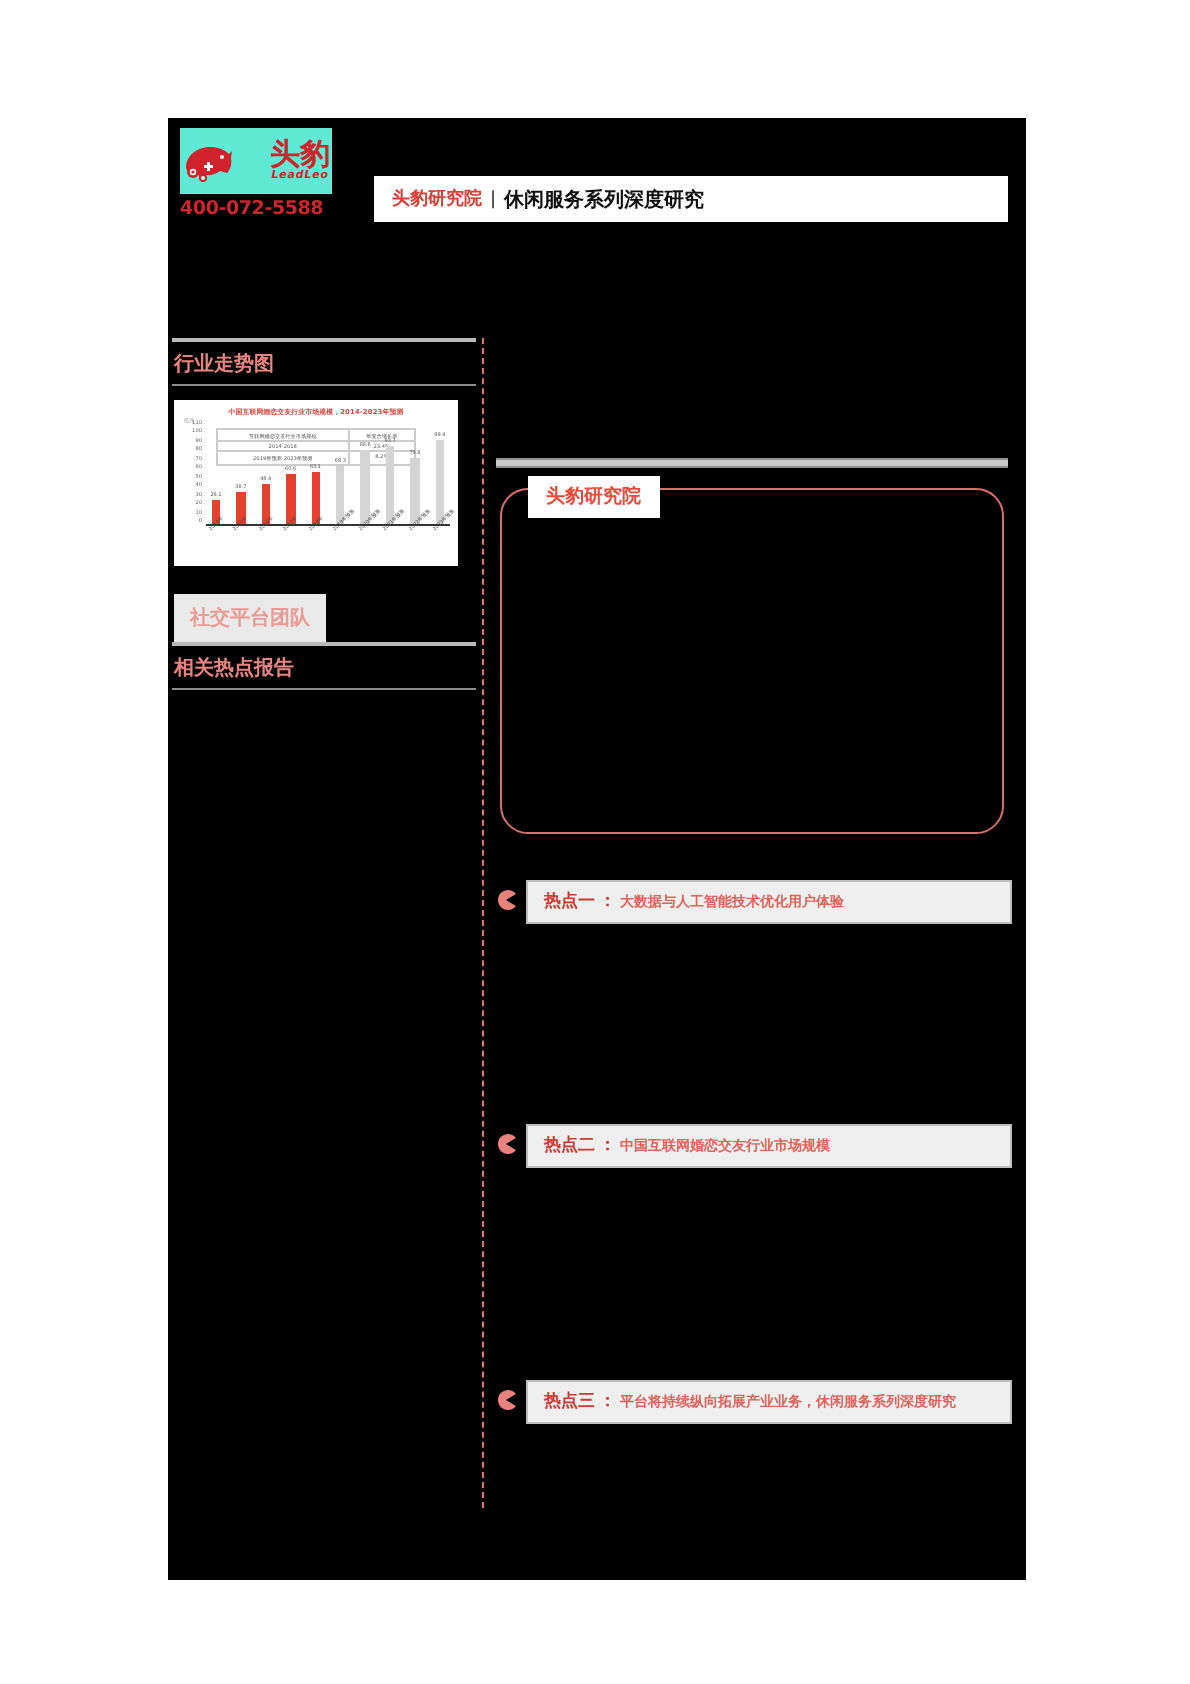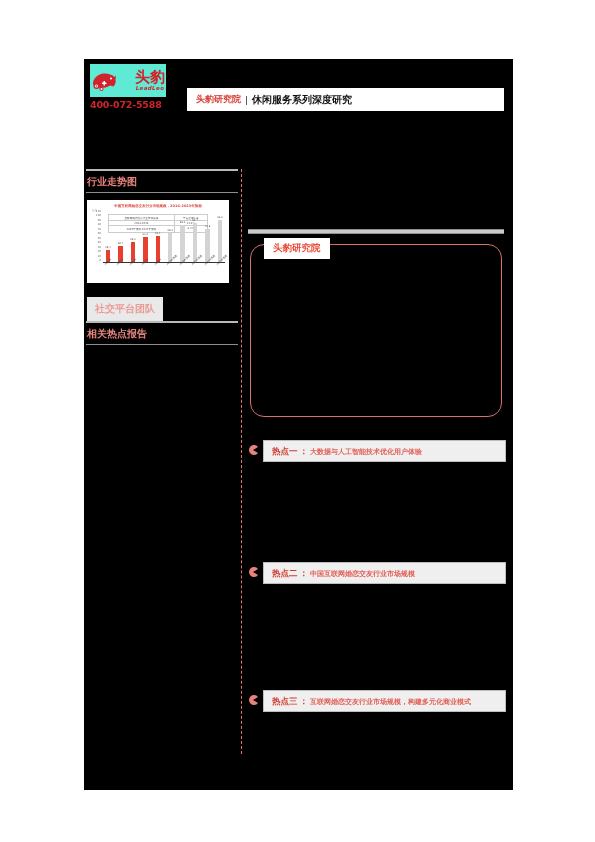--- a/index.html
+++ b/index.html
@@ -541,19 +541,19 @@
       <div class="hs-bar">
         <span class="hs-label">热点二</span><span class="hs-colon">：</span><span class="hs-text">中国互联网婚恋交友行业市场规模</span>
       </div>
     </div>
 
     <div class="hotspot" style="top:521px;">
       <svg class="hs-marker" viewBox="0 0 20 20">
         <path d="M10 10 L20 4 A10 10 0 1 0 20 16 Z" fill="#e7827d"></path>
       </svg>
       <div class="hs-bar">
-        <span class="hs-label">热点三</span><span class="hs-colon">：</span><span class="hs-text">互联网婚恋交友行业市场规模，构建多元化商业模式</span>
+        <span class="hs-label">热点三</span><span class="hs-colon">：</span><span class="hs-text">平台将持续纵向拓展产业业务，休闲服务系列深度研究</span>
       </div>
     </div>
 
   </div>
 
 </div>
 
 </body></html>

